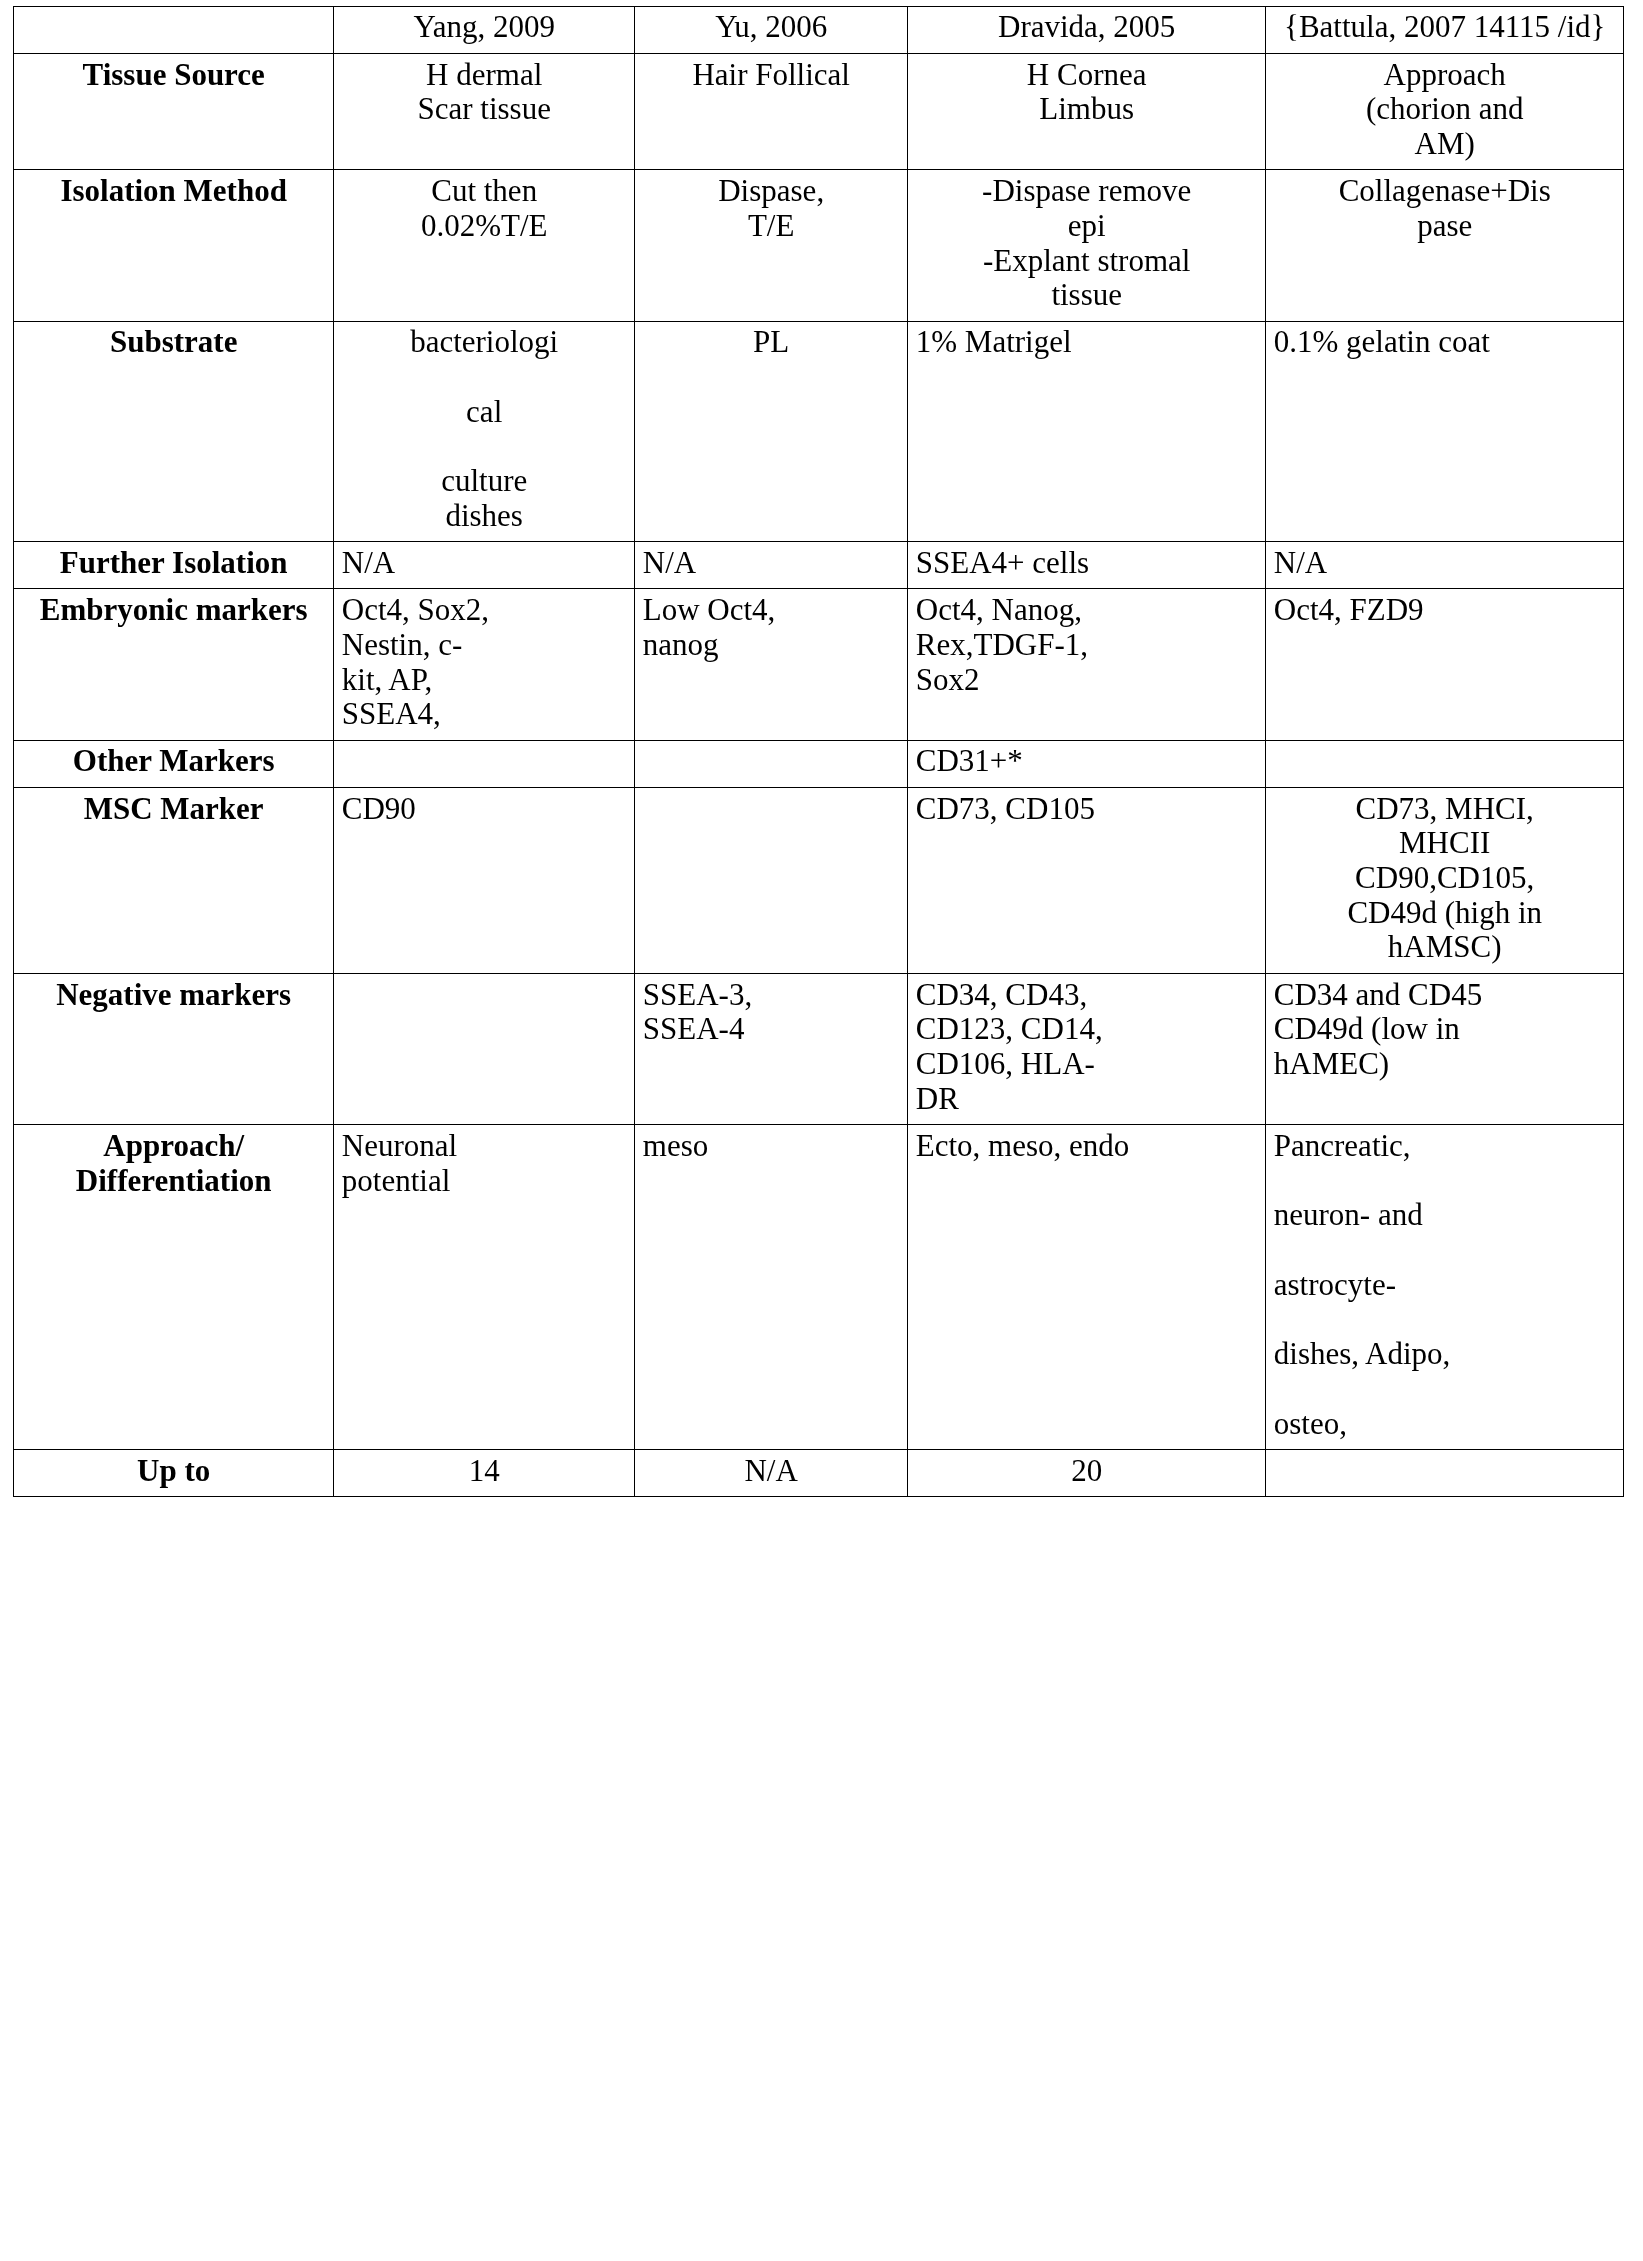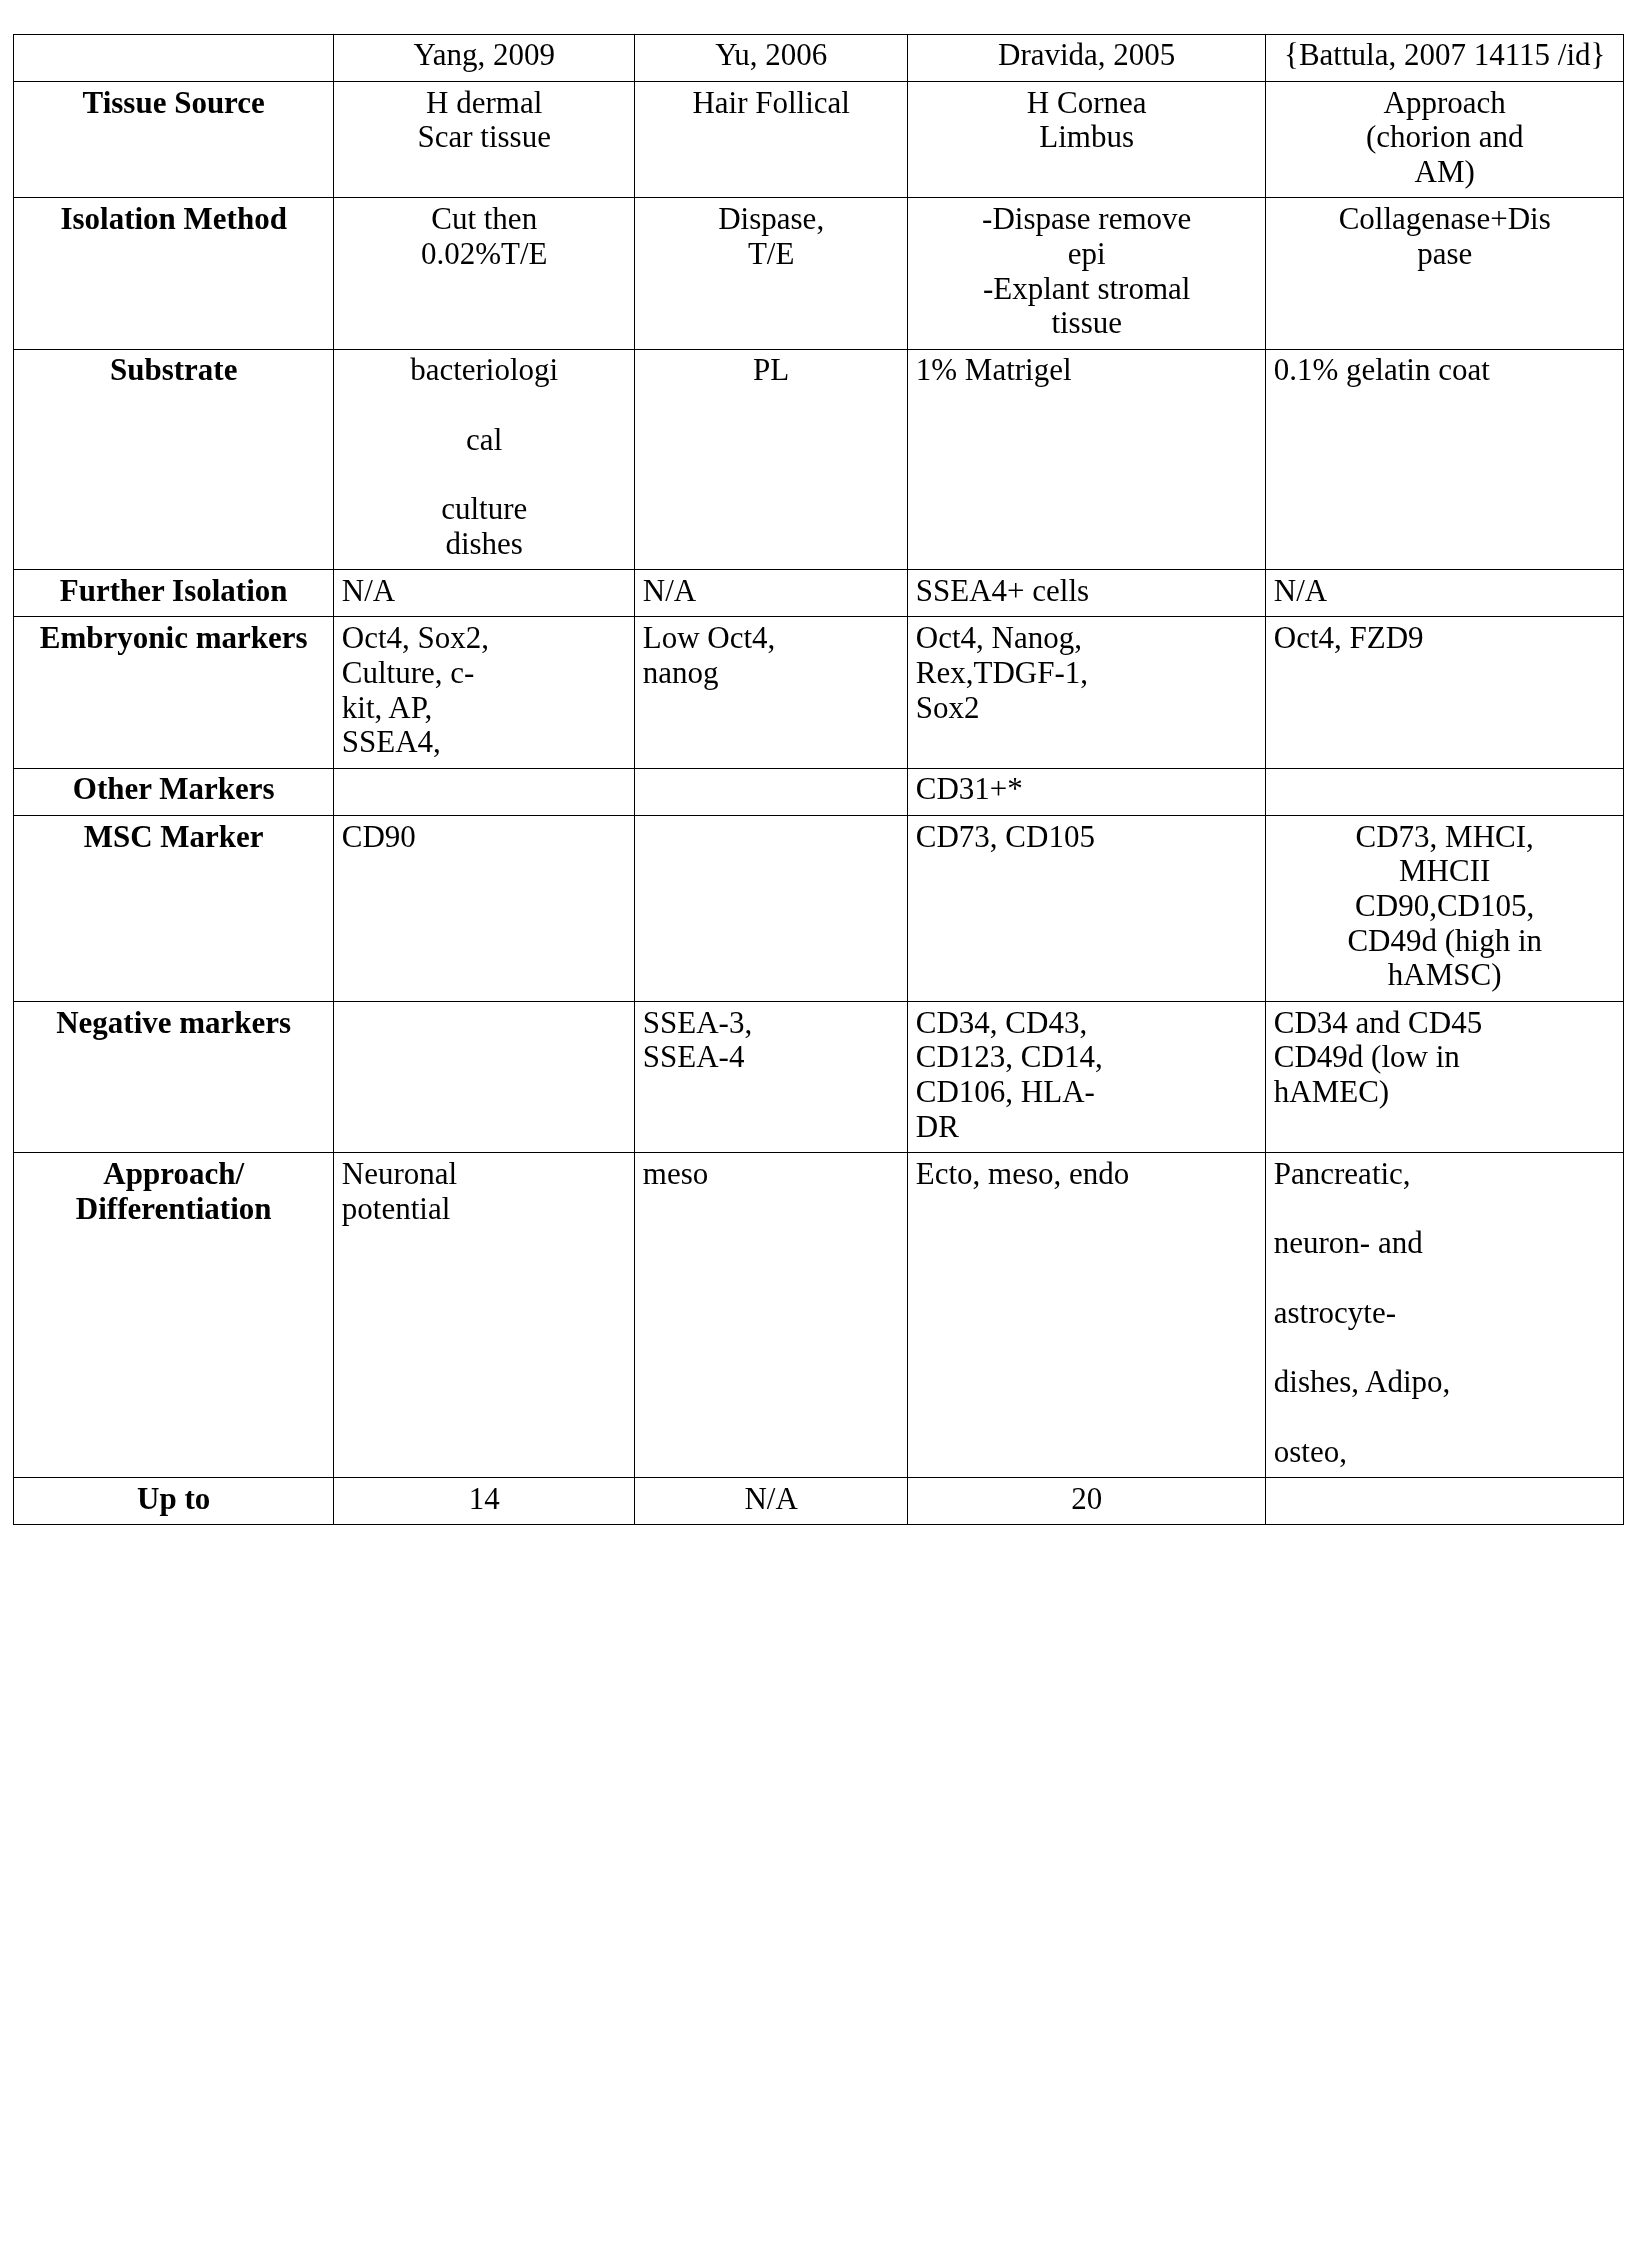--- a/index.html
+++ b/index.html
@@ -9,21 +9,20 @@
   }
   body {
     width: 1644px;
     font-family: "Liberation Serif", serif;
     color: #000000;
   }
   .page {
     width: 1332px;
     box-sizing: border-box;
     padding: 5.7px 17px 0 13.2px;
-    margin-top: 28px;
   }
   table.cmp {
     border-collapse: collapse;
     table-layout: fixed;
     width: 1609px;
     margin: 0;
   }
   table.cmp col.c0 { width: 320px; }
   table.cmp col.c1 { width: 301px; }
   table.cmp col.c2 { width: 273px; }
@@ -131,21 +130,21 @@
         <td class="rowlabel cellwrap">Further Isolation</td>
         <td class="left cellwrap">N/A</td>
         <td class="left cellwrap">N/A</td>
         <td class="left cellwrap">SSEA4+ cells</td>
         <td class="left cellwrap">N/A</td>
       </tr>
 
       <tr>
         <td class="rowlabel cellwrap">Embryonic markers</td>
         <td class="left cellwrap">Oct4, Sox2,
-Culture, c-
+Nestin, c-
 kit, AP,
 SSEA4,</td>
         <td class="left cellwrap">Low Oct4,
 nanog</td>
         <td class="left cellwrap">Oct4, Nanog,
 Rex,TDGF-1,
 Sox2</td>
         <td class="left cellwrap">Oct4, FZD9</td>
       </tr>
 

